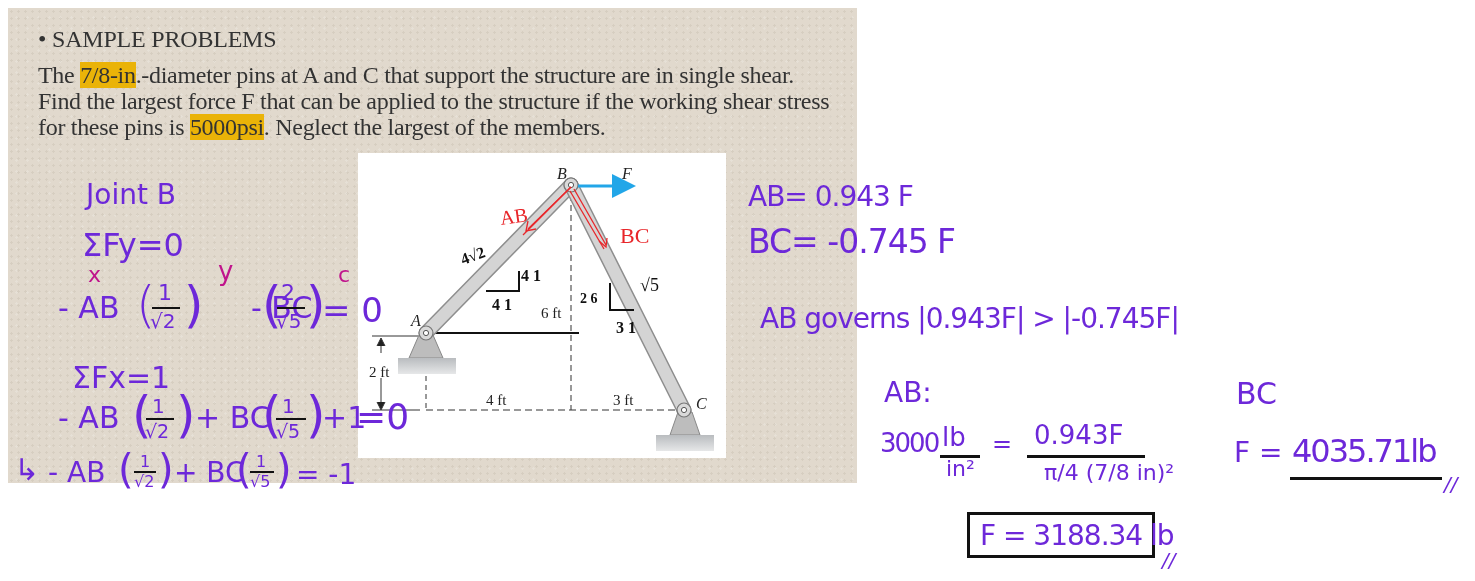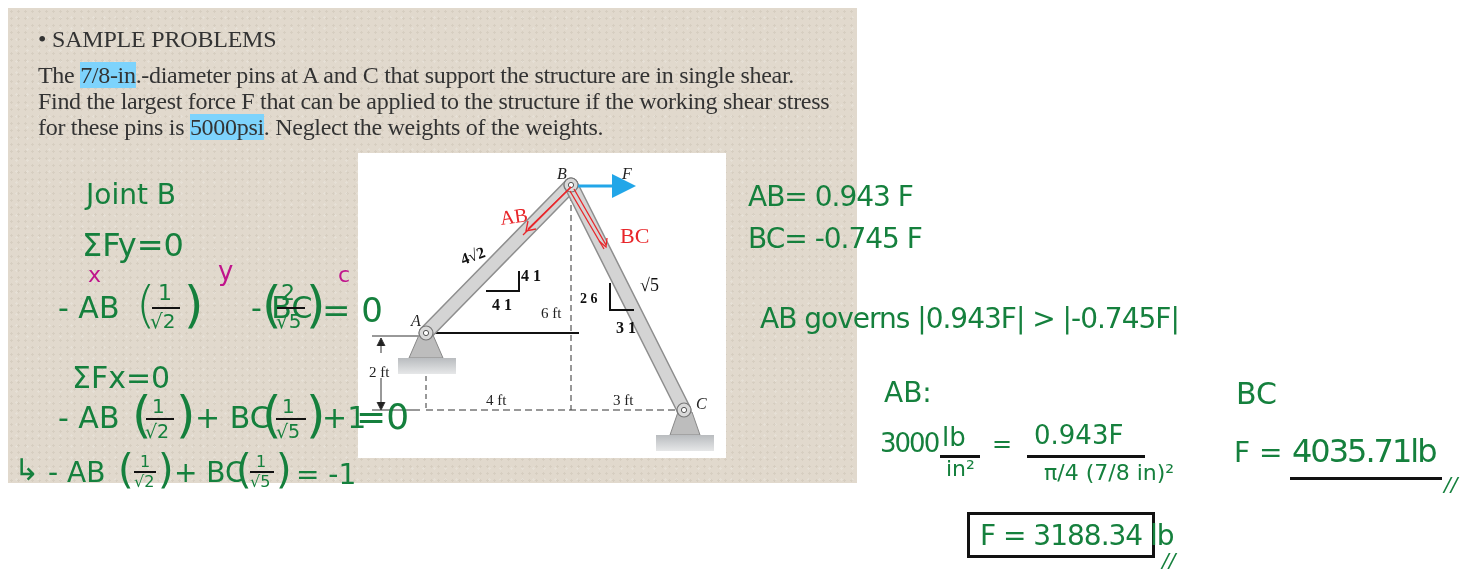--- a/index.html
+++ b/index.html
@@ -10,36 +10,36 @@
            background-image:
              radial-gradient(rgba(120,105,85,0.10) 1px, transparent 1.2px),
              radial-gradient(rgba(255,255,255,0.18) 1px, transparent 1.3px);
            background-size:7px 7px, 11px 11px;
            background-position:0 0, 3px 4px; }
   .bullet-title { position:absolute; left:38px; top:26px; font-size:24px; color:#333333;
                   font-family:"Liberation Serif", serif; letter-spacing:-0.2px; }
   .problem { position:absolute; left:38px; top:62px; width:800px; font-size:24px;
              line-height:26px; color:#333333; font-family:"Liberation Serif", serif;
              letter-spacing:-0.3px; }
-  .hl { background:#7dd3fc;font-family:Liberation Serif, serif; }
+  .hl { background:#eab308;font-family:Liberation Serif, serif; }
   .diagram { position:absolute; left:358px; top:153px; width:368px; height:305px; background:#ffffff; }
-  .hw { position:absolute; font-family:"DejaVu Sans", sans-serif; color:#15803d;
+  .hw { position:absolute; font-family:"DejaVu Sans", sans-serif; color:#6d28d9;
         white-space:nowrap; }
   .ink { position:absolute; }
   svg text { font-family:"Liberation Serif", serif; }
 </style>
 </head>
 <body>
 
 <div class="slide"></div>
 
 <div class="bullet-title">• SAMPLE PROBLEMS</div>
 
 <div class="problem">
-  <span>The </span><span class="hl">7/8-in</span><span>.-diameter pins at A and C that support the structure are in single shear. Find the largest force F that can be applied to the structure if the working shear stress for these pins is </span><span class="hl">5000psi</span><span>. Neglect the weights of the weights.</span>
+  <span>The </span><span class="hl">7/8-in</span><span>.-diameter pins at A and C that support the structure are in single shear. Find the largest force F that can be applied to the structure if the working shear stress for these pins is </span><span class="hl">5000psi</span><span>. Neglect the largest of the members.</span>
 </div>
 
 <div class="diagram">
   <svg width="368" height="305" viewBox="0 0 368 305">
     <defs>
       <linearGradient id="baseGrad" x1="0" y1="0" x2="0" y2="1">
         <stop offset="0" stop-color="#b9bcbf"></stop>
         <stop offset="1" stop-color="#e6e7e8"></stop>
       </linearGradient>
       <marker id="blueHead" markerWidth="8" markerHeight="8" refX="6" refY="4" orient="auto">
@@ -144,21 +144,21 @@
   <div class="hw" style="left:184px;top:276px;font-size:50px;">)</div>
   <div class="hw" style="left:203px;top:290px;font-size:30px;margin-left:48px;">- BC</div>
   <div class="hw" style="left:262px;top:276px;font-size:50px;">(</div>
   <div class="hw" style="left:281px;top:280px;font-size:22px;">2</div>
   <div class="ink" style="left:277px;top:307px;width:28px;height:2px;background:#111;"></div>
   <div class="hw" style="left:276px;top:309px;font-size:20px;">√5</div>
   <div class="hw" style="left:306px;top:276px;font-size:50px;">)</div>
   <div class="hw" style="left:322px;top:290px;font-size:34px;">= 0</div>
 </div>
 
-<div class="hw" style="left:72px;top:360px;font-size:30px;">ΣFx=0</div>
+<div class="hw" style="left:72px;top:360px;font-size:30px;">ΣFx=1</div>
 
 <div>
   <div class="hw" style="left:58px;top:400px;font-size:30px;">- AB</div>
   <div class="hw" style="left:132px;top:386px;font-size:50px;">(</div>
   <div class="hw" style="left:152px;top:394px;font-size:20px;">1</div>
   <div class="ink" style="left:146px;top:418px;width:28px;height:2px;background:#111;"></div>
   <div class="hw" style="left:145px;top:420px;font-size:19px;">√2</div>
   <div class="hw" style="left:176px;top:386px;font-size:50px;">)</div>
   <div class="hw" style="left:195px;top:400px;font-size:30px;">+ BC</div>
   <div class="hw" style="left:262px;top:386px;font-size:50px;">(</div>
@@ -181,21 +181,21 @@
   <div class="hw" style="left:174px;top:456px;font-size:28px;">+ BC</div>
   <div class="hw" style="left:236px;top:446px;font-size:40px;">(</div>
   <div class="hw" style="left:256px;top:452px;font-size:16px;">1</div>
   <div class="ink" style="left:250px;top:471px;width:24px;height:2px;background:#111;"></div>
   <div class="hw" style="left:250px;top:472px;font-size:16px;">√5</div>
   <div class="hw" style="left:276px;top:446px;font-size:40px;">)</div>
   <div class="hw" style="left:296px;top:458px;font-size:28px;">= -1</div>
 </div>
 
 <div class="hw" style="left:748px;top:180px;font-size:28px;letter-spacing:-1px;">AB= 0.943 F</div>
-<div class="hw" style="left:748px;top:222px;font-size:28px;letter-spacing:-1px;">BC= -0.745 F</div>
+<div class="hw" style="left:748px;top:222px;font-size:33px;letter-spacing:-1px;">BC= -0.745 F</div>
 <div class="hw" style="left:760px;top:302px;font-size:28px;letter-spacing:-1px;text-align:center;">AB governs  |0.943F| &gt; |-0.745F|</div>
 
 <div>
   <div class="hw" style="left:884px;top:376px;font-size:28px;">AB:</div>
   <div class="hw" style="left:880px;top:428px;font-size:26px;letter-spacing:-2px;">3000</div>
   <div class="hw" style="left:942px;top:422px;font-size:26px;">lb</div>
   <div class="ink" style="left:940px;top:455px;width:40px;height:3px;background:#111;"></div>
   <div class="hw" style="left:946px;top:456px;font-size:22px;">in²</div>
   <div class="hw" style="left:992px;top:430px;font-size:24px;">=</div>
   <div class="hw" style="left:1034px;top:420px;font-size:26px;">0.943F</div>

